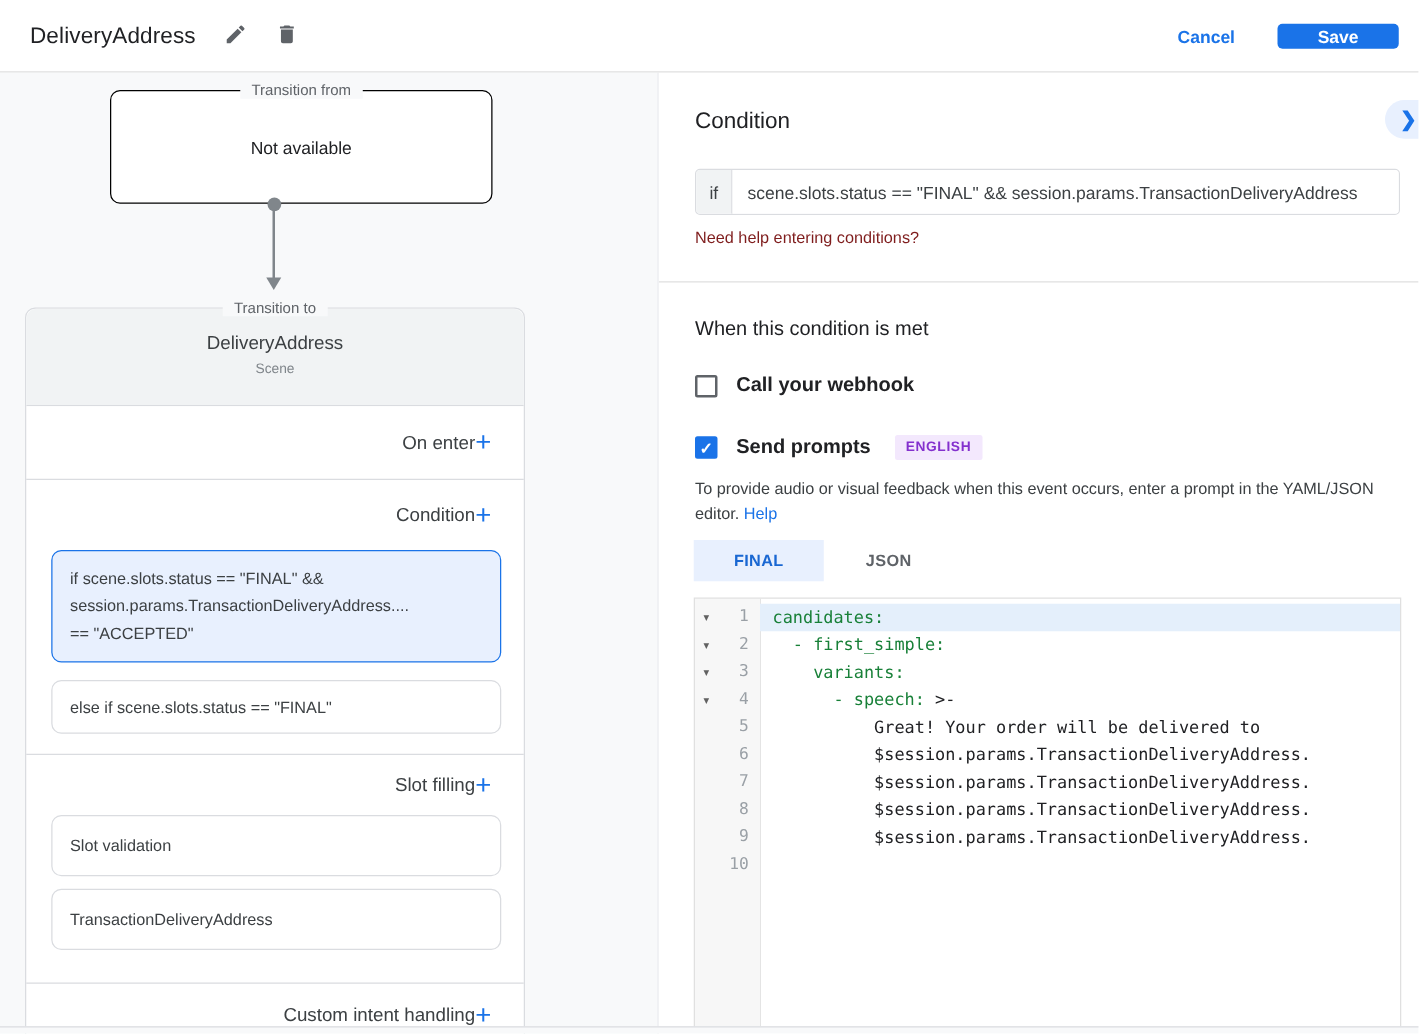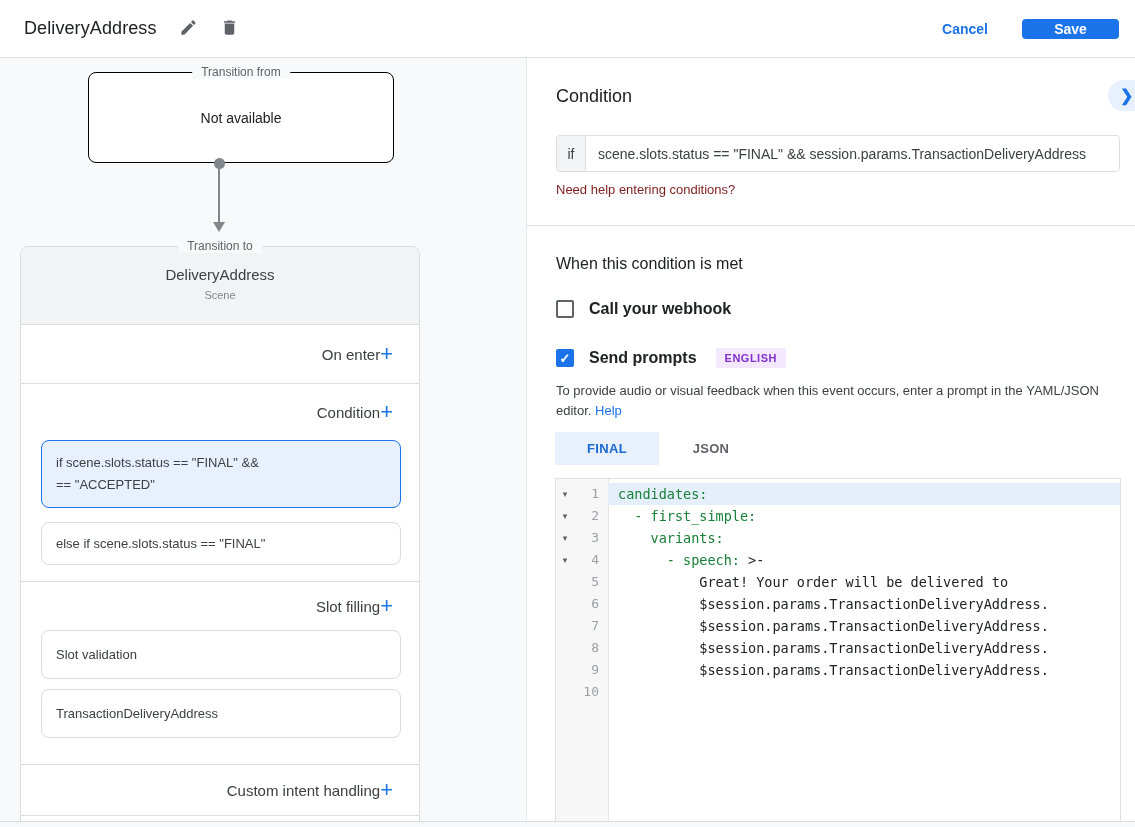--- a/index.html
+++ b/index.html
@@ -145,20 +145,21 @@
       </div>
 
       <div class="sec">
         <div class="sec-head h56">
           <span class="lbl">Condition</span>
           <button class="plus"><span>+</span></button>
         </div>
         <div class="cards">
           <div class="cond-card">
             <div>if scene.slots.status == "FINAL" &amp;&amp;</div>
+            <div>session.params.TransactionDeliveryAddress....</div>
             <div>== "ACCEPTED"</div>
           </div>
           <div class="else-card">else if scene.slots.status == "FINAL"</div>
         </div>
       </div>
 
       <div class="sec">
         <div class="sec-head h48">
           <span class="lbl">Slot filling</span>
           <button class="plus"><span>+</span></button>

